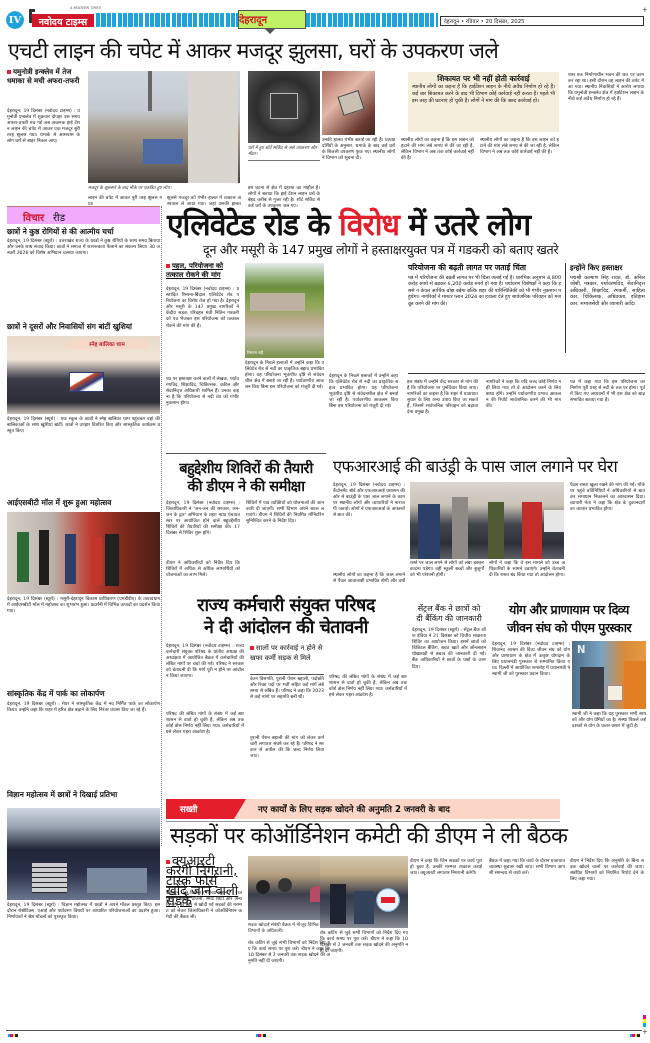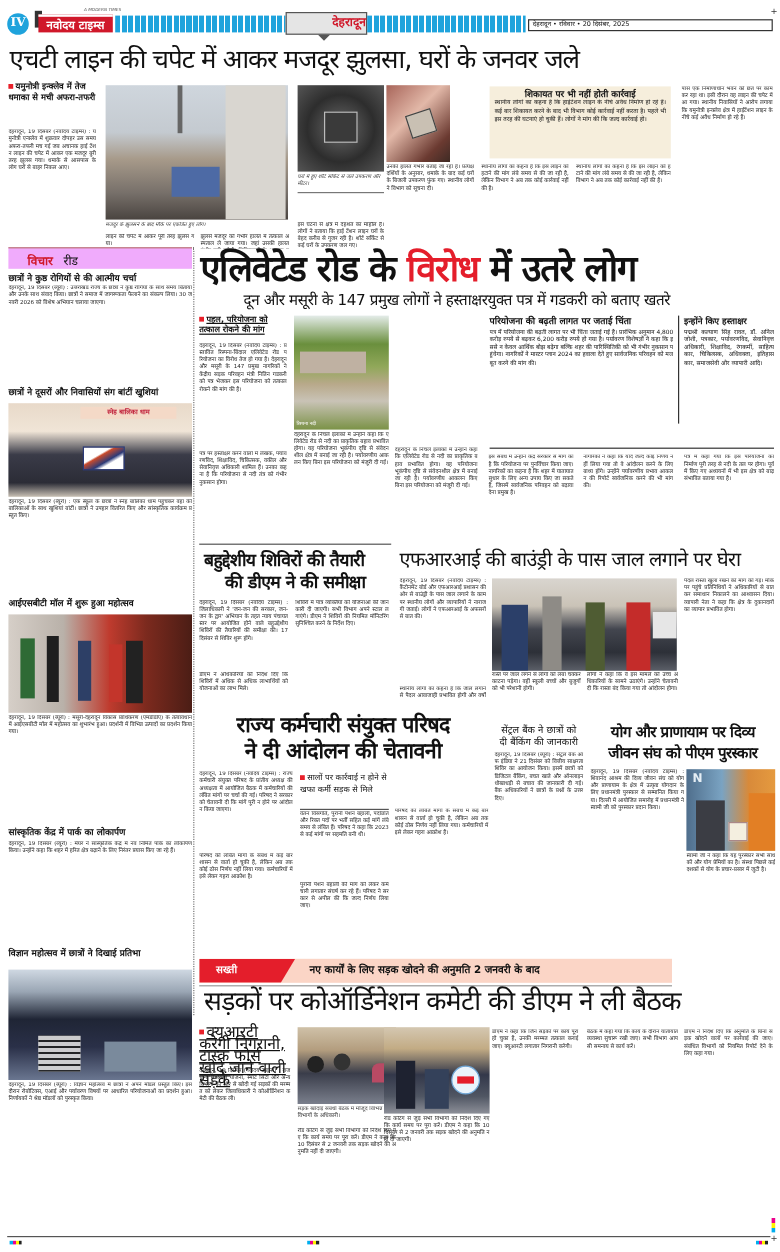--- a/index.html
+++ b/index.html
@@ -17,28 +17,28 @@
 </style>
 </head>
 <body>
 
 <div class="abs" style="left:0;top:0;width:650px;height:34px;">
   <div class="abs" style="left:6px;top:11px;width:18px;height:18px;border-radius:50%;background:#1fa3dc;color:#fff;font-family:'DejaVu Serif',serif;font-size:10px;font-weight:bold;text-align:center;line-height:18px;">IV</div>
   <div class="abs" style="left:29px;top:9px;width:6px;height:14px;background:#333;"></div>
   <div class="abs" style="left:70px;top:6px;font-size:3.5px;color:#555;font-style:italic;">A MODERN TIMES</div>
   <div class="abs" style="left:32px;top:12px;width:62px;height:15px;background:#d0182a;color:#fff;font-size:9.5px;font-weight:bold;line-height:15px;text-align:center;border-top:2px solid #fff;">नवोदय टाइम्स</div>
   <div class="abs" style="left:96px;top:13px;width:142px;height:14px;background:repeating-linear-gradient(90deg,#1fa3dc 0,#1fa3dc 4.2px,#fff 4.2px,#fff 5.4px);"></div>
-  <div class="abs" style="left:238px;top:10px;width:68px;height:19px;border:1px solid #555;background:#e5e5e5;color:#d0182a;font-size:10px;font-weight:bold;text-align:right;line-height:18px;">देहरादून</div>
+  <div class="abs" style="left:238px;top:10px;width:68px;height:19px;border:1px solid #555;background:#bef264;color:#d0182a;font-size:10px;font-weight:bold;text-align:left;line-height:18px;">देहरादून</div>
   <div class="abs" style="left:265px;top:29px;width:0;height:0;border-left:5px solid transparent;border-right:5px solid transparent;border-top:5px solid #555;"></div>
   <div class="abs" style="left:306px;top:13px;width:132px;height:14px;background:repeating-linear-gradient(90deg,#1fa3dc 0,#1fa3dc 4.2px,#fff 4.2px,#fff 5.4px);"></div>
   <div class="abs" style="left:440px;top:16px;width:204px;height:10px;border:1px solid #333;font-size:5.4px;line-height:8px;padding-left:3px;color:#111;white-space:nowrap;">देहरादून • रविवार • 20 दिसंबर, 2025</div>
   <div class="abs" style="left:642px;top:6px;font-size:7px;color:#333;">+</div>
 </div>
 
-<div class="abs hl" style="left:8px;top:37px;width:640px;font-size:21.5px;line-height:28px;font-weight:normal;letter-spacing:-0.8px;">एचटी लाइन की चपेट में आकर मजदूर झुलसा, घरों के जनवर जले</div>
+<div class="abs hl" style="left:8px;top:37px;width:640px;font-size:21.5px;line-height:28px;font-weight:normal;letter-spacing:-0.8px;">एचटी लाइन की चपेट में आकर मजदूर झुलसा, घरों के उपकरण जले</div>
 
 <div class="abs" style="left:7px;top:68px;width:73px;font-size:7px;line-height:9px;font-weight:bold;">
   <span class="red-sq"></span><span>यमुनोत्री इन्क्लेव में तेज धमाका से मची अफरा-तफरी</span>
 </div>
 <div class="abs txt" style="left:7px;top:108px;width:73px;height:96px;">देहरादून, 19 दिसंबर (नवोदय टाइम्स) : यमुनोत्री एन्क्लेव में शुक्रवार दोपहर उस समय अफरा-तफरी मच गई जब अचानक हाई टेंशन लाइन की चपेट में आकर एक मजदूर बुरी तरह झुलस गया। धमाके से आसपास के लोग घरों से बाहर निकल आए।</div>
 
 <div class="abs photo" style="left:88px;top:71px;width:152px;height:112px;background:linear-gradient(180deg,#cfd6dd 0%,#c4cad0 35%,#a79a8a 55%,#77706a 80%,#4a4440 100%);">
   <div class="abs" style="left:100px;top:0;width:50px;height:112px;background:#d9d6d0;"></div>
   <div class="abs" style="left:55px;top:68px;width:40px;height:25px;background:#4d6aa5;"></div>
   <div class="abs" style="left:60px;top:0;width:4px;height:40px;background:#666;"></div>
@@ -130,21 +130,21 @@
   <div class="txt" style="margin-top:2px;font-size:4.9px;line-height:6.4px;color:#111;height:88px;">पत्र में परियोजना की बढ़ती लागत पर भी चिंता जताई गई है। प्रारंभिक अनुमान 4,800 करोड़ रुपये से बढ़कर 6,200 करोड़ रुपये हो गया है। पर्यावरण विशेषज्ञों ने कहा कि इससे न केवल आर्थिक बोझ बढ़ेगा बल्कि शहर की पारिस्थितिकी को भी गंभीर नुकसान पहुंचेगा। नागरिकों ने मास्टर प्लान 2024 का हवाला देते हुए सार्वजनिक परिवहन को मजबूत करने की मांग की।</div>
 </div>
 <div class="vr" style="left:565px;top:263px;height:90px;border-left:1px solid #333;"></div>
 <div class="abs" style="left:570px;top:263px;width:75px;height:110px;">
   <div style="font-size:7.2px;line-height:9px;font-weight:bold;white-space:nowrap;">इन्होंने किए हस्ताक्षर</div>
   <div class="txt" style="margin-top:2px;font-size:5px;line-height:6.4px;color:#111;height:76px;">पद्मश्री कल्याण सिंह रावत, डॉ. अनिल जोशी, पत्रकार, पर्यावरणविद, सेवानिवृत्त अधिकारी, शिक्षाविद, रंगकर्मी, साहित्यकार, चिकित्सक, अधिवक्ता, इतिहासकार, समाजसेवी और व्यापारी आदि।</div>
 </div>
 <div class="hr" style="left:408px;top:373px;width:237px;"></div>
 
 <div class="hr" style="left:166px;top:453px;width:160px;border-top:1px solid #555;"></div>
-<div class="abs hl" style="left:170px;top:459px;width:152px;font-size:14.6px;line-height:18px;font-weight:bold;text-align:left;">बहुद्देशीय शिविरों की तैयारी</div>
+<div class="abs hl" style="left:170px;top:459px;width:152px;font-size:14.6px;line-height:18px;font-weight:bold;text-align:center;">बहुद्देशीय शिविरों की तैयारी</div>
 <div class="abs hl" style="left:170px;top:477px;width:152px;font-size:14.6px;line-height:18px;font-weight:bold;text-align:center;">की डीएम ने की समीक्षा</div>
 <div class="abs txt" style="left:166px;top:500px;width:74px;height:58px;">देहरादून, 19 दिसंबर (नवोदय टाइम्स) : जिलाधिकारी ने 'जन-जन की सरकार, जन-जन के द्वार' अभियान के तहत न्याय पंचायत स्तर पर आयोजित होने वाले बहुउद्देशीय शिविरों की तैयारियों की समीक्षा की। 17 दिसंबर से शिविर शुरू होंगे।</div>
 <div class="abs txt" style="left:166px;top:560px;width:74px;height:30px;">डीएम ने अधिकारियों को निर्देश दिए कि शिविरों में अधिक से अधिक लाभार्थियों को योजनाओं का लाभ मिले।</div>
 <div class="abs txt" style="left:246px;top:500px;width:78px;height:90px;">शिविरों में पात्र व्यक्तियों को योजनाओं की जानकारी दी जाएगी। सभी विभाग अपने स्टाल लगाएंगे। डीएम ने शिविरों की नियमित मॉनिटरिंग सुनिश्चित करने के निर्देश दिए।</div>
 
 <div class="abs hl" style="left:333px;top:456px;width:312px;font-size:16.4px;line-height:22px;letter-spacing:-0.5px;">एफआरआई की बाउंड्री के पास जाल लगाने पर घेरा</div>
 <div class="abs txt" style="left:333px;top:482px;width:72px;height:90px;">देहरादून, 19 दिसंबर (नवोदय टाइम्स) : कैंटोनमेंट बोर्ड और एफआरआई प्रशासन की ओर से बाउंड्री के पास जाल लगाने के काम पर स्थानीय लोगों और व्यापारियों ने नाराजगी जताई। लोगों ने एफआरआई के अफसरों से बात की।</div>
 <div class="abs txt" style="left:333px;top:572px;width:72px;height:10px;">स्थानीय लोगों का कहना है कि जाल लगाने से पैदल आवाजाही प्रभावित होगी और वर्षों पुराना रास्ता बंद हो जाएगा।</div>
 <div class="abs photo" style="left:410px;top:482px;width:154px;height:77px;background:linear-gradient(180deg,#d9d5cf 0%,#cac3b7 30%,#43464f 55%,#2d3038 80%,#5b5f68 100%);">
   <div class="abs" style="left:8px;top:22px;width:22px;height:55px;background:#2b3f69;"></div>

